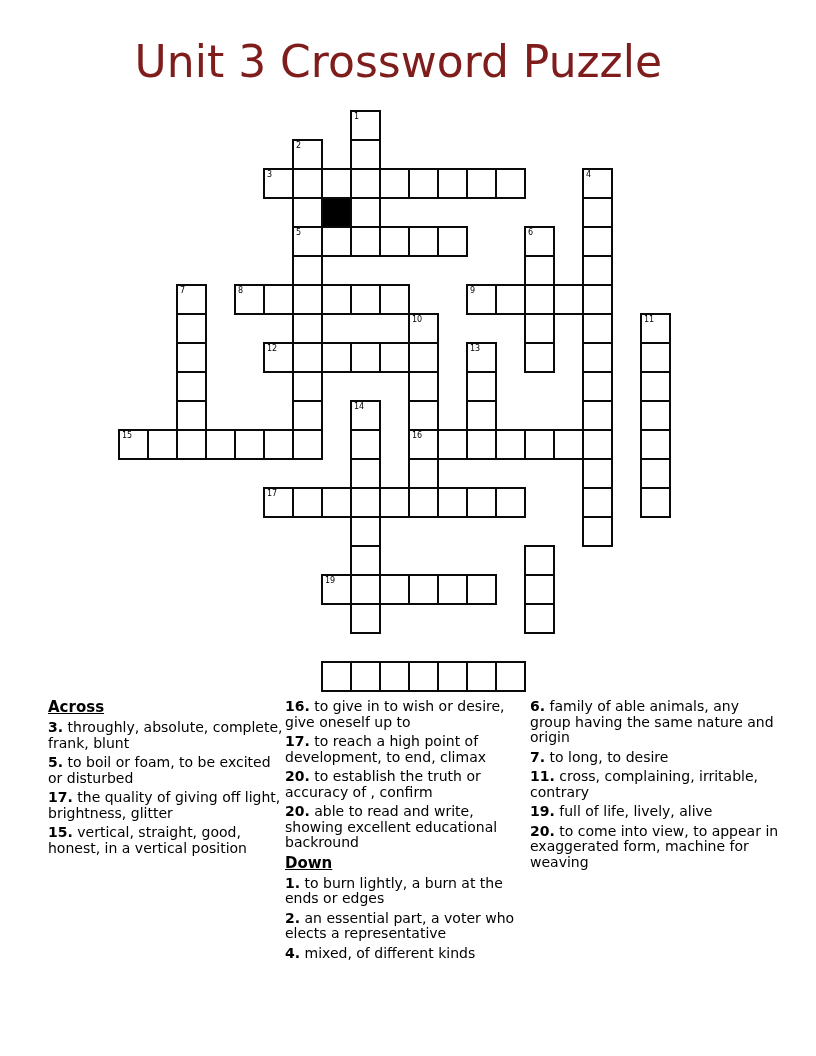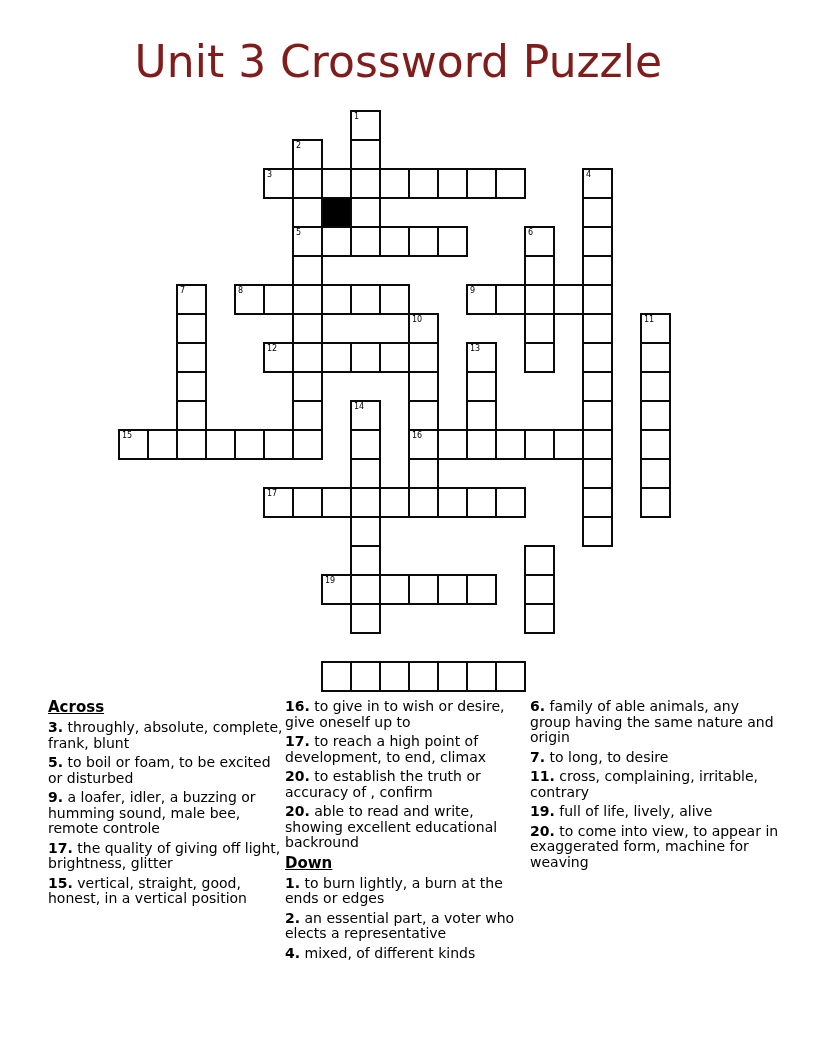--- a/index.html
+++ b/index.html
@@ -213,21 +213,20 @@
     <div class="cell" style="left: 319px; top: 551px;"></div>
     <div class="cell" style="left: 348px; top: 551px;"></div>
     <div class="cell" style="left: 377px; top: 551px;"></div>
     <div class="cell black" style="left: 203px; top: 87px;"></div>
   </div>
 
 <div class="clue-col" id="clue-col-1" style="left:48px;  top:699px; width:235px;">
     <p class="clues-header">Across</p>
     <p class="clue"><span class="clue-num">3.</span><span> throughly, absolute, complete, frank, blunt</span></p>
     <p class="clue"><span class="clue-num">5.</span><span> to boil or foam, to be excited or disturbed</span></p>
-    <p class="clue"><span class="clue-num">9.</span><span> a loafer, idler, a buzzing or humming sound, male bee, remote controle</span></p>
     <p class="clue"><span class="clue-num">17.</span><span> the quality of giving off light, brightness, glitter</span></p>
     <p class="clue"><span class="clue-num">15.</span><span> vertical, straight, good, honest, in a vertical position</span></p>
   </div>
 <div class="clue-col" id="clue-col-2" style="left:285px; top:699px; width:240px;">
     <p class="clue"><span class="clue-num">16.</span><span> to give in to wish or desire, give oneself up to</span></p>
     <p class="clue"><span class="clue-num">17.</span><span> to reach a high point of development, to end, climax</span></p>
     <p class="clue"><span class="clue-num">20.</span><span> to establish the truth or accuracy of , confirm</span></p>
     <p class="clue"><span class="clue-num">20.</span><span> able to read and write, showing excellent educational backround</span></p>
     <p class="clues-header">Down</p>
     <p class="clue"><span class="clue-num">1.</span><span> to burn lightly, a burn at the ends or edges</span></p>

